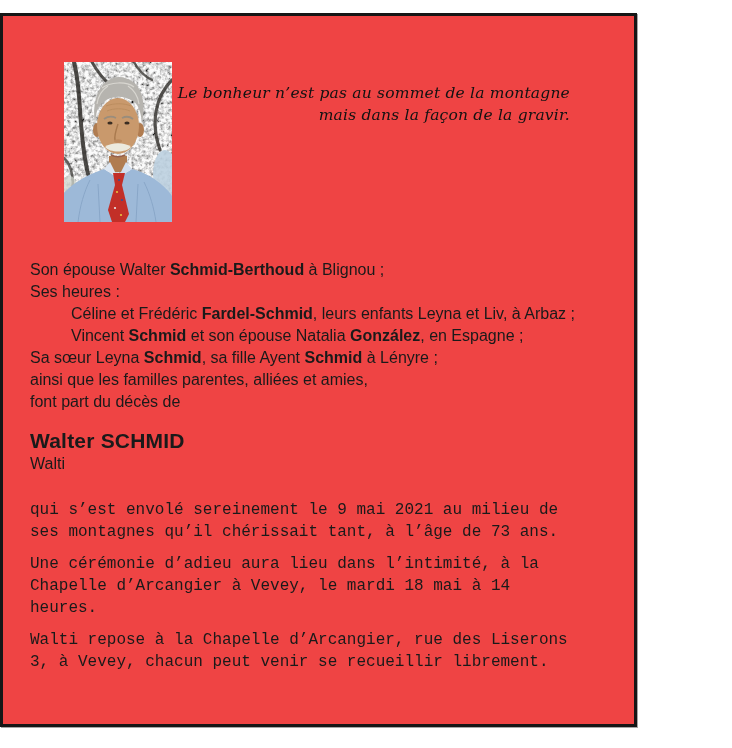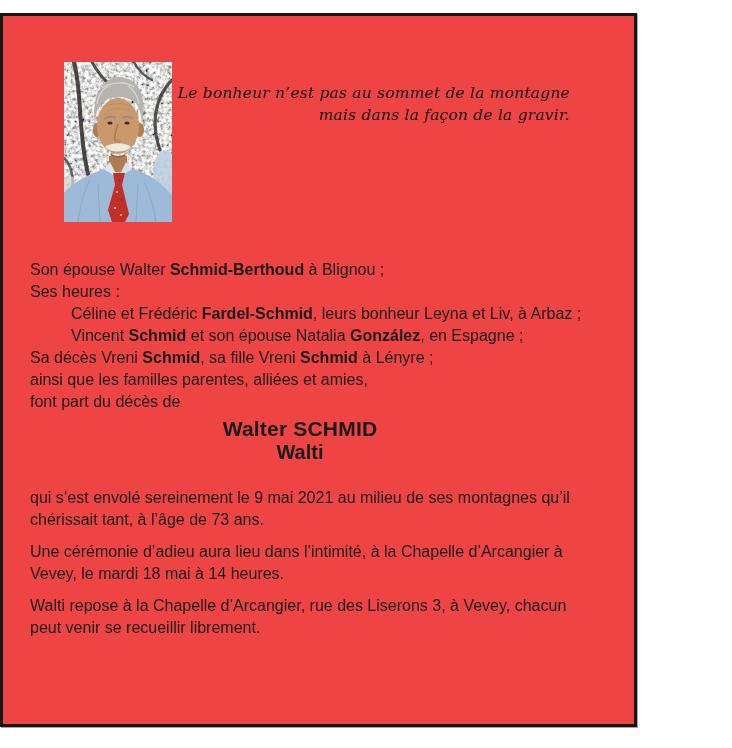--- a/index.html
+++ b/index.html
@@ -42,32 +42,33 @@
     color: #121212;
     letter-spacing: 0.2px;
   }
   .family {
     margin-top: 37px;
     font-size: 16px;
     line-height: 22px;
   }
   .family .line { white-space: nowrap; }
   .family .indent { padding-left: 41px; }
-  .name-block { margin-top: 4px; text-align: center; }
+  .name-block { margin-top: 16px; text-align: left; }
   .name {
     font-size: 21px;
     font-weight: bold;
     line-height: 24px;
     letter-spacing: 0.2px;
   }
-  .nickname { font-size: 20px; line-height: 22px; font-weight: bold; }
+  .nickname { font-size: 16px; line-height: 22px; }
   .paragraphs p {
     margin: 10px 0 0 0;
     font-size: 16px;
     line-height: 22px;
+    font-family: Liberation Mono, monospace;
   }
   .paragraphs p:first-child { margin-top: 24px; }
   b { font-weight: bold; margin-top: 17px; }
 </style>
 </head>
 <body>
 
 <div class="page">
   <div class="content">
 
@@ -152,23 +153,23 @@
 
       <div class="quote">
         <div>Le bonheur n’est pas au sommet de la montagne</div>
         <div>mais dans la façon de la gravir.</div>
       </div>
     </div>
 
     <div class="family">
       <div class="line"><span>Son épouse Walter </span><b>Schmid-Berthoud</b><span> à Blignou ;</span></div>
       <div class="line"><span>Ses heures :</span></div>
-      <div class="line indent"><span>Céline et Frédéric </span><b>Fardel-Schmid</b><span>, leurs bonheur Leyna et Liv, à Arbaz ;</span></div>
+      <div class="line indent"><span>Céline et Frédéric </span><b>Fardel-Schmid</b><span>, leurs enfants Leyna et Liv, à Arbaz ;</span></div>
       <div class="line indent"><span>Vincent </span><b>Schmid</b><span> et son épouse Natalia </span><b>González</b><span>, en Espagne ;</span></div>
-      <div class="line"><span>Sa décès Vreni </span><b>Schmid</b><span>, sa fille Vreni </span><b>Schmid</b><span> à Lényre ;</span></div>
+      <div class="line"><span>Sa sœur Leyna </span><b>Schmid</b><span>, sa fille Ayent </span><b>Schmid</b><span> à Lényre ;</span></div>
       <div class="line"><span>ainsi que les familles parentes, alliées et amies,</span></div>
       <div class="line"><span>font part du décès de</span></div>
     </div>
 
     <div class="name-block">
       <div class="name">Walter SCHMID</div>
       <div class="nickname">Walti</div>
     </div>
 
     <div class="paragraphs">

